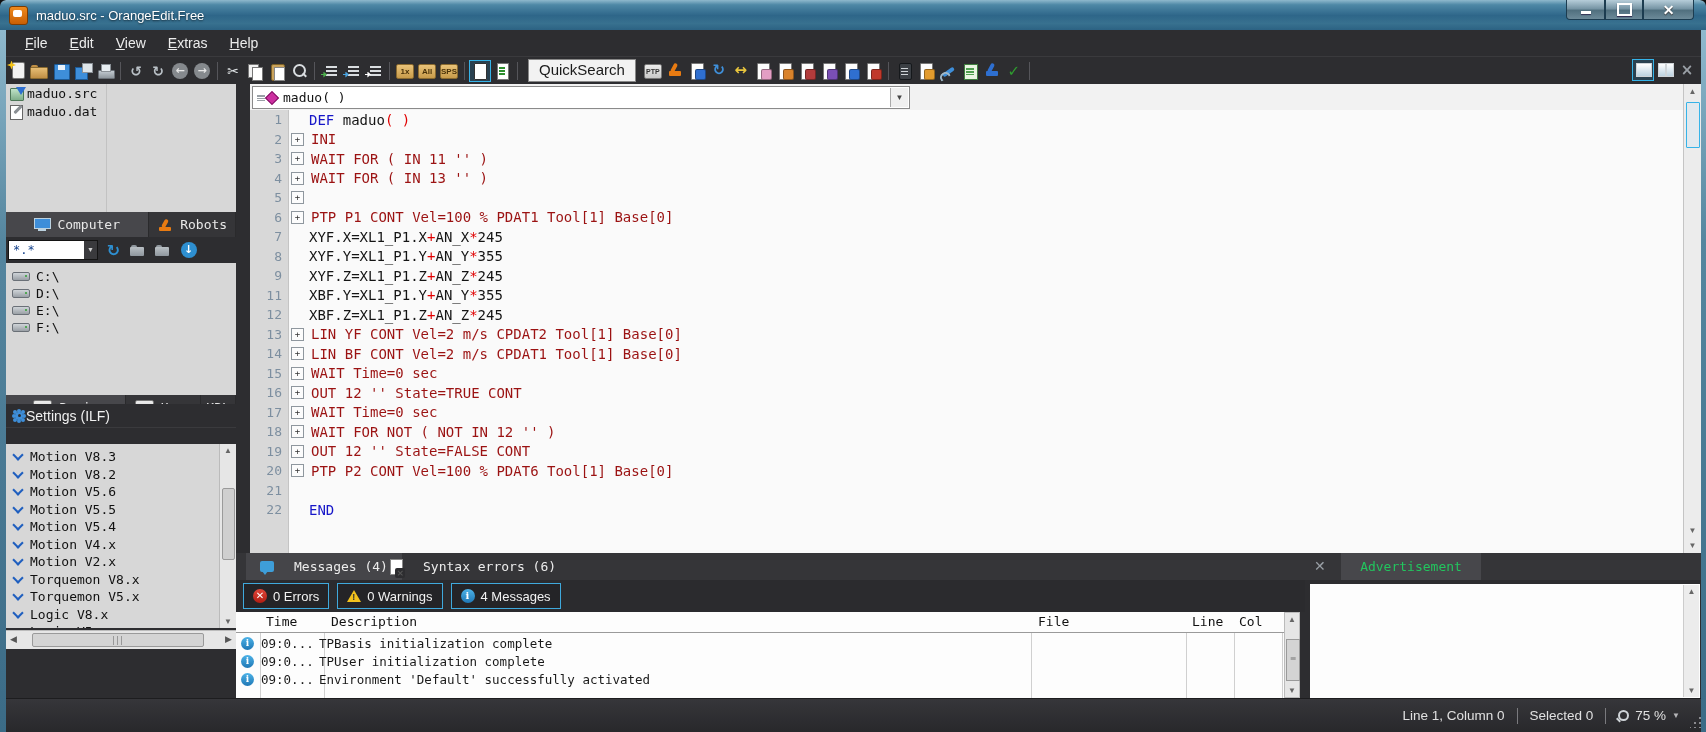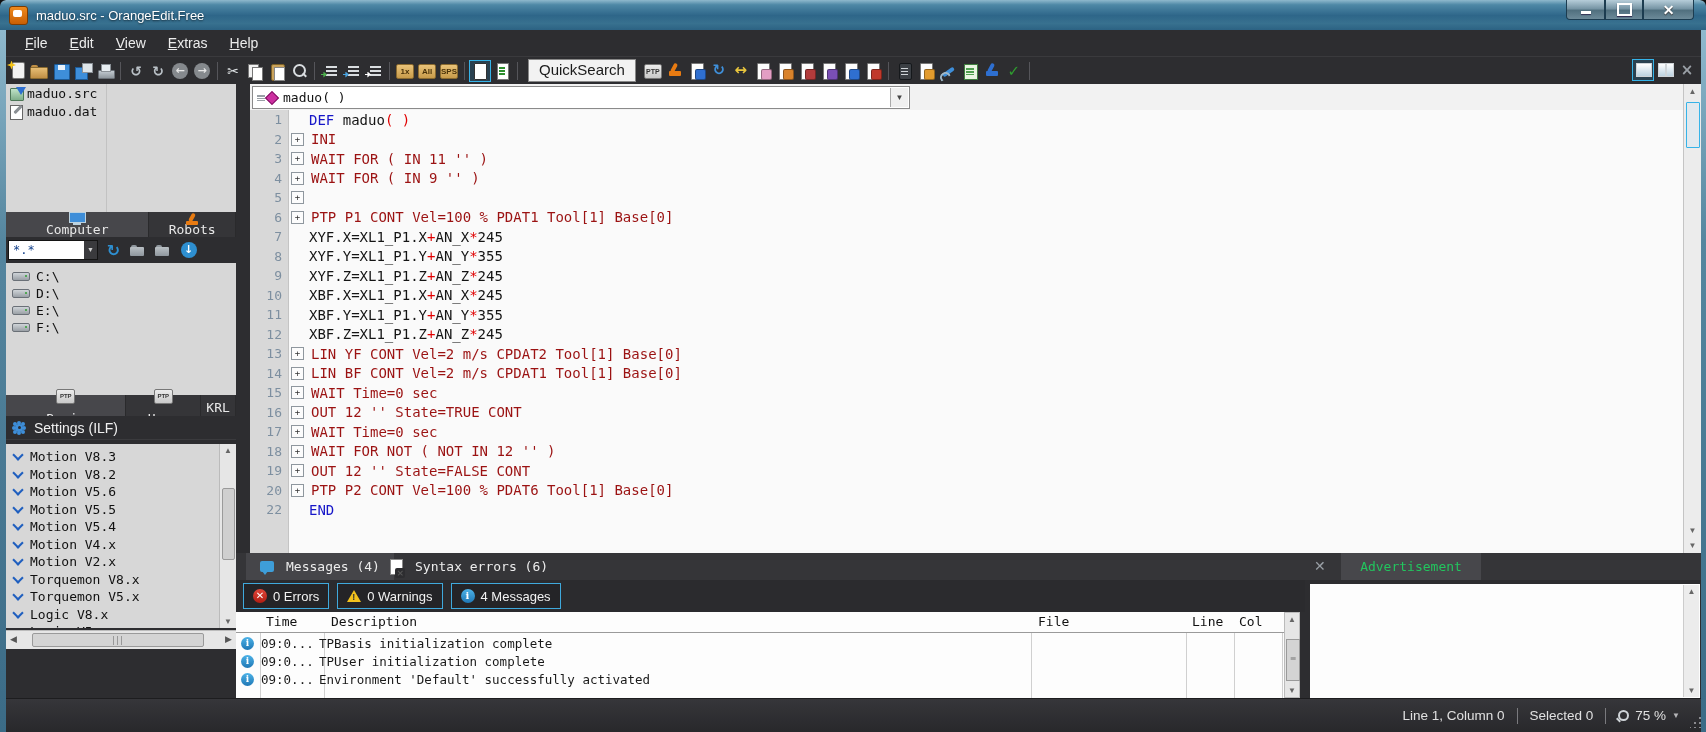--- a/index.html
+++ b/index.html
@@ -77,21 +77,21 @@
   .sidebar{position:absolute;left:6px;top:84px;width:230px;height:564px;background:#2d2d30;}
   .filetree{position:absolute;left:0;top:0;width:100%;height:128px;background:#d7d7d7;border-right:6px solid #1d4ed8;}
   .filetree::after{content:"";position:absolute;left:100px;top:0;width:1px;height:100%;background:#c2c2c2;}
   .file-row{display:flex;align-items:center;height:18px;padding-left:3px;font:13px "DejaVu Sans Mono",monospace;color:#111;}
   .fi{width:15px;height:15px;position:relative;margin-right:3px;flex:none;}
   .fi-src::before{content:"";position:absolute;left:1px;top:2px;width:12px;height:11px;background:linear-gradient(#bfe3c7,#7fae8a);border:1px solid #4d7757;border-radius:1px;}
   .fi-src::after{content:"";position:absolute;left:7px;top:1px;width:0;height:0;border:5px solid transparent;border-top:8px solid #2e6fd0;}
   .fi-dat::before{content:"";position:absolute;left:1px;top:1px;width:11px;height:13px;background:#fff;border:1px solid #666;}
   .fi-dat::after{content:"";position:absolute;left:4px;top:4px;width:10px;height:3px;background:#8a8f94;transform:rotate(-45deg);border-radius:1px;}
   .side-tabbar{position:absolute;left:0;width:100%;height:25px;background:#353538;display:flex;}
-  .side-tab{display:flex;align-items:center;justify-content:center;color:#e8e8e8;font:13px "DejaVu Sans Mono",monospace;gap:7px;border-right:1px solid #2a2a2c;flex-direction:column;}
+  .side-tab{display:flex;align-items:center;justify-content:center;color:#e8e8e8;font:13px "DejaVu Sans Mono",monospace;gap:7px;border-right:1px solid #2a2a2c;}
   .side-tab.on{background:#47474b;}
   .ic-computer{width:16px;height:13px;position:relative;}
   .ic-computer::before{content:"";position:absolute;left:0;top:0;width:15px;height:9px;background:#3e8ed9;border:1px solid #bcd2e0;}
   .ic-computer::after{content:"";position:absolute;left:4px;top:10px;width:8px;height:3px;background:#bcd2e0;}
   .ic-robot-arm{width:16px;height:14px;position:relative;}
   .ic-robot-arm::before{content:"";position:absolute;left:2px;top:9px;width:12px;height:4px;background:#e87b12;border-radius:1px;}
   .ic-robot-arm::after{content:"";position:absolute;left:6px;top:1px;width:4px;height:9px;background:#e87b12;transform:rotate(30deg);border-radius:2px;}
   .filter-row{position:absolute;left:0;top:153px;width:100%;height:26px;background:#2d2d30;display:flex;align-items:center;}
   .filter-combo{width:88px;height:18px;background:#fff;border:1px solid #141414;margin-left:2px;display:flex;align-items:center;position:relative;}
   .filter-combo .v{font:12px "DejaVu Sans Mono",monospace;color:#15428b;padding-left:4px;}
@@ -100,21 +100,21 @@
   .ic-refresh{color:#2e8fd0;font:bold 16px/19px "DejaVu Sans",sans-serif;text-align:center;}
   .ic-folder-g::before{content:"";position:absolute;left:2px;top:4px;width:6px;height:3px;background:#8f979e;border-radius:2px 2px 0 0;}
   .ic-folder-g::after{content:"";position:absolute;left:1px;top:6px;width:14px;height:9px;background:linear-gradient(#b9bfc4,#8f979e);border-radius:1px;}
   .ic-download{width:16px;height:16px;margin:1px auto;background:#2e8fd0;border-radius:50%;color:#fff;font:bold 11px/16px "DejaVu Sans",sans-serif;text-align:center;}
   .drives{position:absolute;left:0;top:179px;width:100%;height:133px;background:#d7d7d7;padding-top:5px;box-sizing:border-box;}
   .drive-row{display:flex;align-items:center;height:17px;padding-left:6px;font:13px "DejaVu Sans Mono",monospace;color:#111;gap:6px;}
   .ic-drive{width:16px;height:7px;background:linear-gradient(#cfd4d8,#9aa0a6);border:1px solid #6a7077;border-radius:2px;position:relative;flex:none;}
   .ic-drive::after{content:"";position:absolute;right:2px;top:2px;width:2px;height:2px;background:#2f9f2f;border-radius:50%;}
   .catalog-tabbar{top:311px;}
   .ic-ptpbadge{width:17px;height:13px;background:linear-gradient(#ececec,#c9c9c9);border:1px solid #777;border-radius:2px;color:#333;font:bold 6px/13px "Liberation Sans",sans-serif;text-align:center;}
-  .settings-hdr{position:absolute;left:0;top:332px;width:100%;height:24px;background:#2d2d30;display:flex;align-items:center;gap:8px;padding-left:6px;box-sizing:border-box;border-bottom:1px solid #3a3a3d;}
+  .settings-hdr{position:absolute;left:0;top:320px;width:100%;height:24px;background:#2d2d30;display:flex;align-items:center;gap:0;padding-left:6px;box-sizing:border-box;border-bottom:1px solid #3a3a3d;}
   .settings-hdr .label{color:#f0f0f0;font-size:14px;}
   .ic-gear{width:8px;height:8px;border-radius:50%;background:#3e8ed9;position:relative;margin:3px;
     box-shadow:0 -5px 0 -2px #3e8ed9,0 5px 0 -2px #3e8ed9,5px 0 0 -2px #3e8ed9,-5px 0 0 -2px #3e8ed9,4px 4px 0 -2px #3e8ed9,-4px 4px 0 -2px #3e8ed9,4px -4px 0 -2px #3e8ed9,-4px -4px 0 -2px #3e8ed9;}
   .ic-gear::after{content:"";position:absolute;left:2.5px;top:2.5px;width:3px;height:3px;border-radius:50%;background:#2d2d30;}
   .ilf-list{position:absolute;left:0;top:360px;width:100%;height:184px;background:#d7d7d7;overflow:hidden;padding-top:4px;box-sizing:border-box;}
   .ilf-row{display:flex;align-items:center;height:17.5px;padding-left:8px;font:13px "DejaVu Sans Mono",monospace;color:#111;gap:8px;}
   .chv{width:6px;height:6px;border-left:2px solid #1f5fbf;border-bottom:2px solid #1f5fbf;transform:rotate(-45deg);margin-top:-3px;flex:none;}
   .ilf-sb{position:absolute;right:0;top:360px;width:16px;height:184px;background:#e6e6e6;border-left:1px solid #bbb;}
   .ilf-sb .thumb{position:absolute;left:2px;top:44px;width:11px;height:70px;background:#cfcfcf;border:1px solid #9a9a9a;border-radius:2px;}
   .sb-arr{position:absolute;width:100%;text-align:center;font-size:8px;color:#666;}
@@ -137,21 +137,21 @@
   .fd.empty{border:none;background:transparent;}
   .code{font:14px "DejaVu Sans Mono",monospace;padding-left:4px;}
   .sg.kw{color:#1616c8;}
   .sg.mr{color:#9b1212;}
   .sg.red{color:#e00000;}
   .sg.pl{color:#141414;}
   .ed-sb{position:absolute;right:0;top:0;width:17px;height:100%;background:#ececec;border-left:1px solid #c4c4c4;}
   .ed-sb .thumb{position:absolute;left:2px;top:18px;width:12px;height:44px;background:#e2e9ee;border:1px solid #35b3e8;border-radius:1px;}
   
   .bottom-tabbar{position:absolute;left:236px;top:553px;width:1465px;height:27px;background:#353538;}
-  .msg-tab{position:absolute;top:0;height:27px;display:flex;align-items:center;gap:12px;padding:0 14px;color:#ececec;font:13px "DejaVu Sans Mono",monospace;}
+  .msg-tab{position:absolute;top:0;height:27px;display:flex;align-items:center;gap:20px;padding:0 14px;color:#ececec;font:13px "DejaVu Sans Mono",monospace;}
   .msg-tab.on{background:#454549;}
   .ic-chat{width:14px;height:11px;background:#3e9ed9;border-radius:2px;position:relative;}
   .ic-chat::after{content:"";position:absolute;left:2px;top:10px;border:3px solid transparent;border-top:4px solid #3e9ed9;}
   .ic-docx{width:11px;height:14px;background:#fff;border:1px solid #888;position:relative;}
   .ic-docx::after{content:"×";position:absolute;right:-3px;bottom:-4px;color:#555;font:bold 9px "DejaVu Sans",sans-serif;background:#2d2d30;border-radius:2px;padding:0 1px;}
   .ad-close{position:absolute;left:1078px;top:6px;color:#9aa0a6;font:bold 14px/15px "DejaVu Sans",sans-serif;}
   .ad-tab{position:absolute;left:1105px;top:0;width:140px;height:27px;background:#47474b;color:#22c55e;font:13px/27px "DejaVu Sans Mono",monospace;text-align:center;}
   .filter-bar{position:absolute;left:236px;top:580px;width:1069px;height:32px;background:#2b2b2e;display:flex;align-items:center;gap:8px;padding-left:7px;box-sizing:border-box;}
   .fbtn{display:flex;align-items:center;gap:6px;height:24px;padding:0 9px;border:1px solid #3fa9dc;background:#242427;color:#f2f2f2;font-size:13px;}
   .ic-err{width:14px;height:14px;border-radius:50%;background:linear-gradient(#e2473b,#b01d12);color:#fff;font:bold 10px/14px "DejaVu Sans",sans-serif;text-align:center;}
@@ -424,37 +424,37 @@
         <span class="proc-name">maduo( )</span>
         <span class="proc-arr">▼</span>
       </div>
     </div>
     <div class="code-area">
       <div class="gutter-bg"></div>
       <div id="code-lines">
           <div class="cl"><span class="ln">1</span><span class="fd empty"></span><span class="code"><span class="sg kw">DEF</span><span class="sg pl"> maduo</span><span class="sg red">( )</span></span></div>
           <div class="cl"><span class="ln">2</span><span class="fd">+</span><span class="code"><span class="sg mr">INI</span></span></div>
           <div class="cl"><span class="ln">3</span><span class="fd">+</span><span class="code"><span class="sg mr">WAIT FOR ( IN 11 '' )</span></span></div>
-          <div class="cl"><span class="ln">4</span><span class="fd">+</span><span class="code"><span class="sg mr">WAIT FOR ( IN 9 '' )</span></span></div>
+          <div class="cl"><span class="ln">4</span><span class="fd">+</span><span class="code"><span class="sg mr">WAIT FOR ( IN 13 '' )</span></span></div>
           <div class="cl"><span class="ln">5</span><span class="fd">+</span></div>
           <div class="cl"><span class="ln">6</span><span class="fd">+</span><span class="code"><span class="sg mr">PTP P1 CONT Vel=100 % PDAT1 Tool[1] Base[0]</span></span></div>
           <div class="cl"><span class="ln">7</span><span class="fd empty"></span><span class="code"><span class="sg pl">XYF.X=XL1_P1.X</span><span class="sg red">+</span><span class="sg pl">AN_X</span><span class="sg red">*</span><span class="sg pl">245</span></span></div>
           <div class="cl"><span class="ln">8</span><span class="fd empty"></span><span class="code"><span class="sg pl">XYF.Y=XL1_P1.Y</span><span class="sg red">+</span><span class="sg pl">AN_Y</span><span class="sg red">*</span><span class="sg pl">355</span></span></div>
           <div class="cl"><span class="ln">9</span><span class="fd empty"></span><span class="code"><span class="sg pl">XYF.Z=XL1_P1.Z</span><span class="sg red">+</span><span class="sg pl">AN_Z</span><span class="sg red">*</span><span class="sg pl">245</span></span></div>
-          <div class="cl"><span class="ln">10</span><span class="fd empty"></span><span class="code"><span class="sg pl">XBF.X=XL1_P1.X</span><span class="sg red">+</span><span class="sg pl">AN_X</span><span class="sg red">*</span><span class="sg pl">245</span></span></div>
           <div class="cl"><span class="ln">11</span><span class="fd empty"></span><span class="code"><span class="sg pl">XBF.Y=XL1_P1.Y</span><span class="sg red">+</span><span class="sg pl">AN_Y</span><span class="sg red">*</span><span class="sg pl">355</span></span></div>
           <div class="cl"><span class="ln">12</span><span class="fd empty"></span><span class="code"><span class="sg pl">XBF.Z=XL1_P1.Z</span><span class="sg red">+</span><span class="sg pl">AN_Z</span><span class="sg red">*</span><span class="sg pl">245</span></span></div>
           <div class="cl"><span class="ln">13</span><span class="fd">+</span><span class="code"><span class="sg mr">LIN YF CONT Vel=2 m/s CPDAT2 Tool[1] Base[0]</span></span></div>
           <div class="cl"><span class="ln">14</span><span class="fd">+</span><span class="code"><span class="sg mr">LIN BF CONT Vel=2 m/s CPDAT1 Tool[1] Base[0]</span></span></div>
           <div class="cl"><span class="ln">15</span><span class="fd">+</span><span class="code"><span class="sg mr">WAIT Time=0 sec</span></span></div>
           <div class="cl"><span class="ln">16</span><span class="fd">+</span><span class="code"><span class="sg mr">OUT 12 '' State=TRUE CONT</span></span></div>
           <div class="cl"><span class="ln">17</span><span class="fd">+</span><span class="code"><span class="sg mr">WAIT Time=0 sec</span></span></div>
           <div class="cl"><span class="ln">18</span><span class="fd">+</span><span class="code"><span class="sg mr">WAIT FOR NOT ( NOT IN 12 '' )</span></span></div>
           <div class="cl"><span class="ln">19</span><span class="fd">+</span><span class="code"><span class="sg mr">OUT 12 '' State=FALSE CONT</span></span></div>
           <div class="cl"><span class="ln">20</span><span class="fd">+</span><span class="code"><span class="sg mr">PTP P2 CONT Vel=100 % PDAT6 Tool[1] Base[0]</span></span></div>
+          <div class="cl"><span class="ln">21</span><span class="fd empty"></span><span class="code"></span></div>
           <div class="cl"><span class="ln">22</span><span class="fd empty"></span><span class="code"><span class="sg kw">END</span></span></div>
         </div>
     </div>
     <div class="ed-sb">
       <span class="sb-arr" style="top:3px">▲</span>
       <div class="thumb"></div>
       <span class="sb-arr" style="bottom:18px">▼</span>
       <span class="sb-arr" style="bottom:3px">▼</span>
     </div>
   </div>

